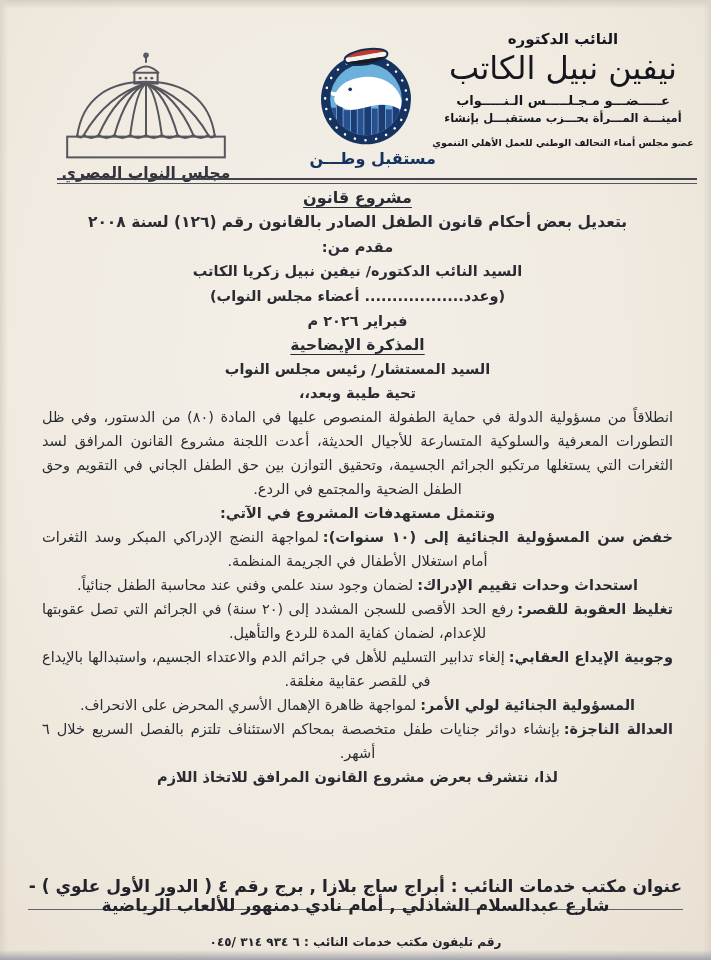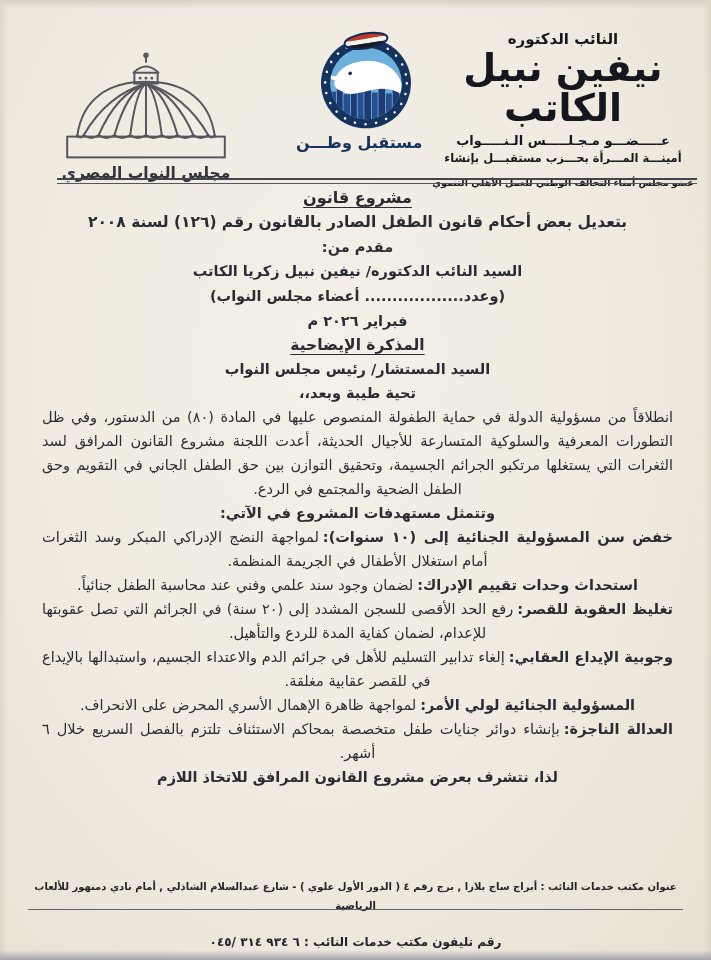--- a/index.html
+++ b/index.html
@@ -13,27 +13,27 @@
   .edge-top    { position:absolute; top:0; left:0; right:0; height:9px;  background:linear-gradient(#d6cfc3,transparent); }
   .edge-bottom { position:absolute; bottom:0; left:0; right:0; height:10px; background:linear-gradient(transparent,#a3a4ab); }
   .edge-left   { position:absolute; top:0; bottom:0; left:0; width:8px;  background:linear-gradient(90deg,#dcd5c8,transparent); }
   .edge-right  { position:absolute; top:0; bottom:0; right:0; width:8px; background:linear-gradient(270deg,#dcd5c8,transparent); }
 
   
   .parliament-block { position:absolute; top:52px; left:52px; width:188px; text-align:center; }
   .parliament-block svg { display:block; margin:0 auto; }
   .parliament-label { font-size:15.5px; font-weight:bold; color:#33333b; margin-top:0; letter-spacing:0.3px; }
 
-  .party-block { position:absolute; top:28px; left:296px; width:140px; text-align:left; }
+  .party-block { position:absolute; top:44px; left:296px; width:140px; text-align:right; }
   .party-block svg { display:block; margin:0 auto; }
   .party-label { font-size:16px; font-weight:bold; color:#16325f; margin-top:1px; }
 
   .deputy-block { position:absolute; top:30px; right:10px; width:276px; text-align:center; color:#16161f; }
   .deputy-honorific { font-size:15px; font-weight:bold; letter-spacing:1px; }
-  .deputy-name { font-size:38px; font-weight:bold; line-height:40px; letter-spacing:0.5px; }
+  .deputy-name { font-size:32px; font-weight:normal; line-height:40px; letter-spacing:0.5px; }
   .deputy-role1 { font-size:13px; font-weight:bold; margin-top:5px; }
   .deputy-role2 { font-size:11.5px; font-weight:bold; margin-top:3px; }
   .deputy-role3 { font-size:9.5px; font-weight:bold; margin-top:12px; }
 
   .header-rule { position:absolute; top:178px; left:57px; right:14px; height:3px;
                  border-top:2px solid #44444c; border-bottom:1px solid #55555d; }
 
   
   .content { position:absolute; top:186px; right:38px; left:42px; bottom:58px;
              direction:rtl; font-size:14.5px; line-height:24px; overflow:hidden; }
@@ -55,21 +55,21 @@
 
   .intro-para { margin-top:7px; text-align:justify; text-align-last:center; }
   .objectives-intro { text-align:center; font-weight:bold; margin-top:7px; }
   .objective { margin-top:7px; text-align:justify; text-align-last:center; }
   .objective .lead { font-weight:bold; margin-left:4px; }
   .closing-line { text-align:center; font-weight:bold; margin-top:9px; }
 
   
   .footer-rule { position:absolute; left:28px; right:28px; bottom:50px; border-top:1.5px solid #63636b; }
   .doc-footer { position:absolute; left:10px; right:10px; bottom:7px; text-align:center; direction:rtl; color:#23232b; }
-  .footer-address { font-size:10px; font-weight:bold; line-height:19px; margin:17px; }
+  .footer-address { font-size:17px; font-weight:bold; line-height:19px; margin:17px; }
   .footer-phone   { font-size:12px;   font-weight:bold; line-height:21px; margin:0; }
 </style>
 </head>
 <body>
 
 <div class="page">
 
   <div class="edge-top"></div>
   <div class="edge-left"></div>
   <div class="edge-right"></div>

